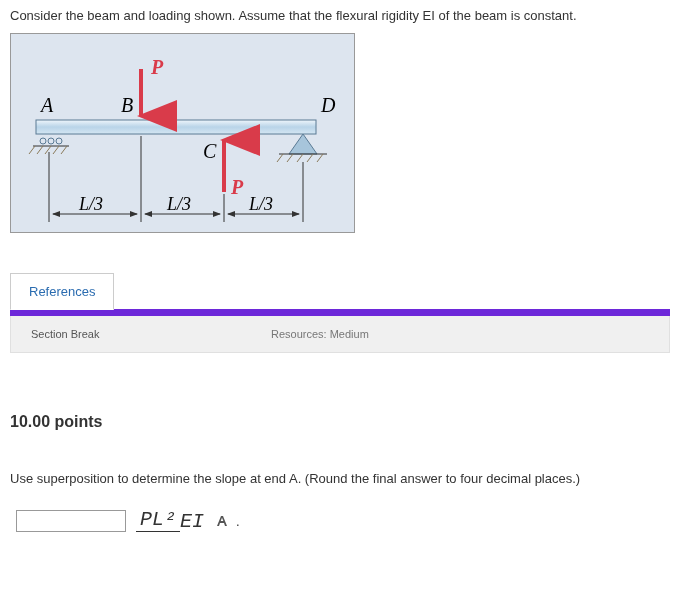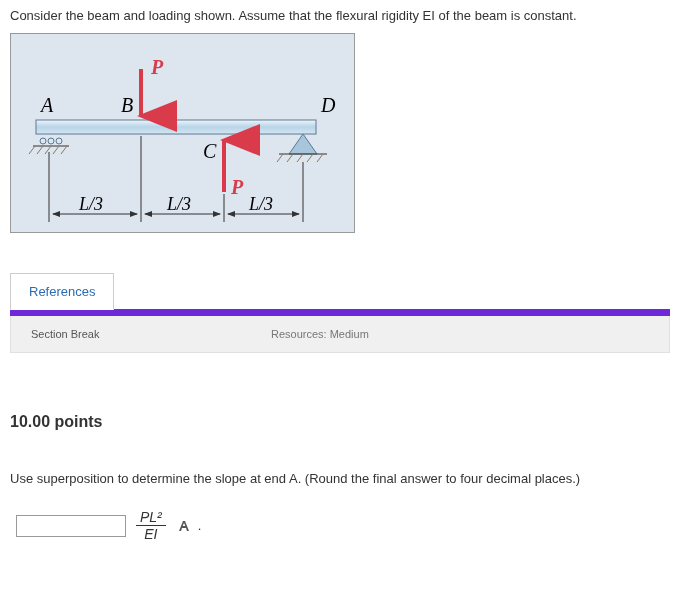--- a/index.html
+++ b/index.html
@@ -59,25 +59,25 @@
     .answer-row { display: flex; align-items: center; gap: 6px; }
     .answer-input {
       width: 110px;
       height: 22px;
       border: 1px solid #999;
       padding: 2px 4px;
       font-size: 13px;
     }
     .fraction {
       display: inline-flex;
-      flex-direction: column;
+      flex-direction: row;
       align-items: center;
-      font-family: Liberation Sans, sans-serif;
+      font-family: Liberation Mono, monospace;
       font-style: italic;
-      font-size: 14px;
+      font-size: 20px;
       line-height: 1;
       margin: 0 4px;
     }
     .fraction .num { border-bottom: 1px solid #333; padding: 0 4px 1px; }
     .fraction .den { padding-top: 1px; }
     .toolbar-icon {
       width: 16px; height: 16px;
       display: inline-flex; align-items: center; justify-content: center;
       font-size: 13px; color: #555;
       cursor: pointer;

